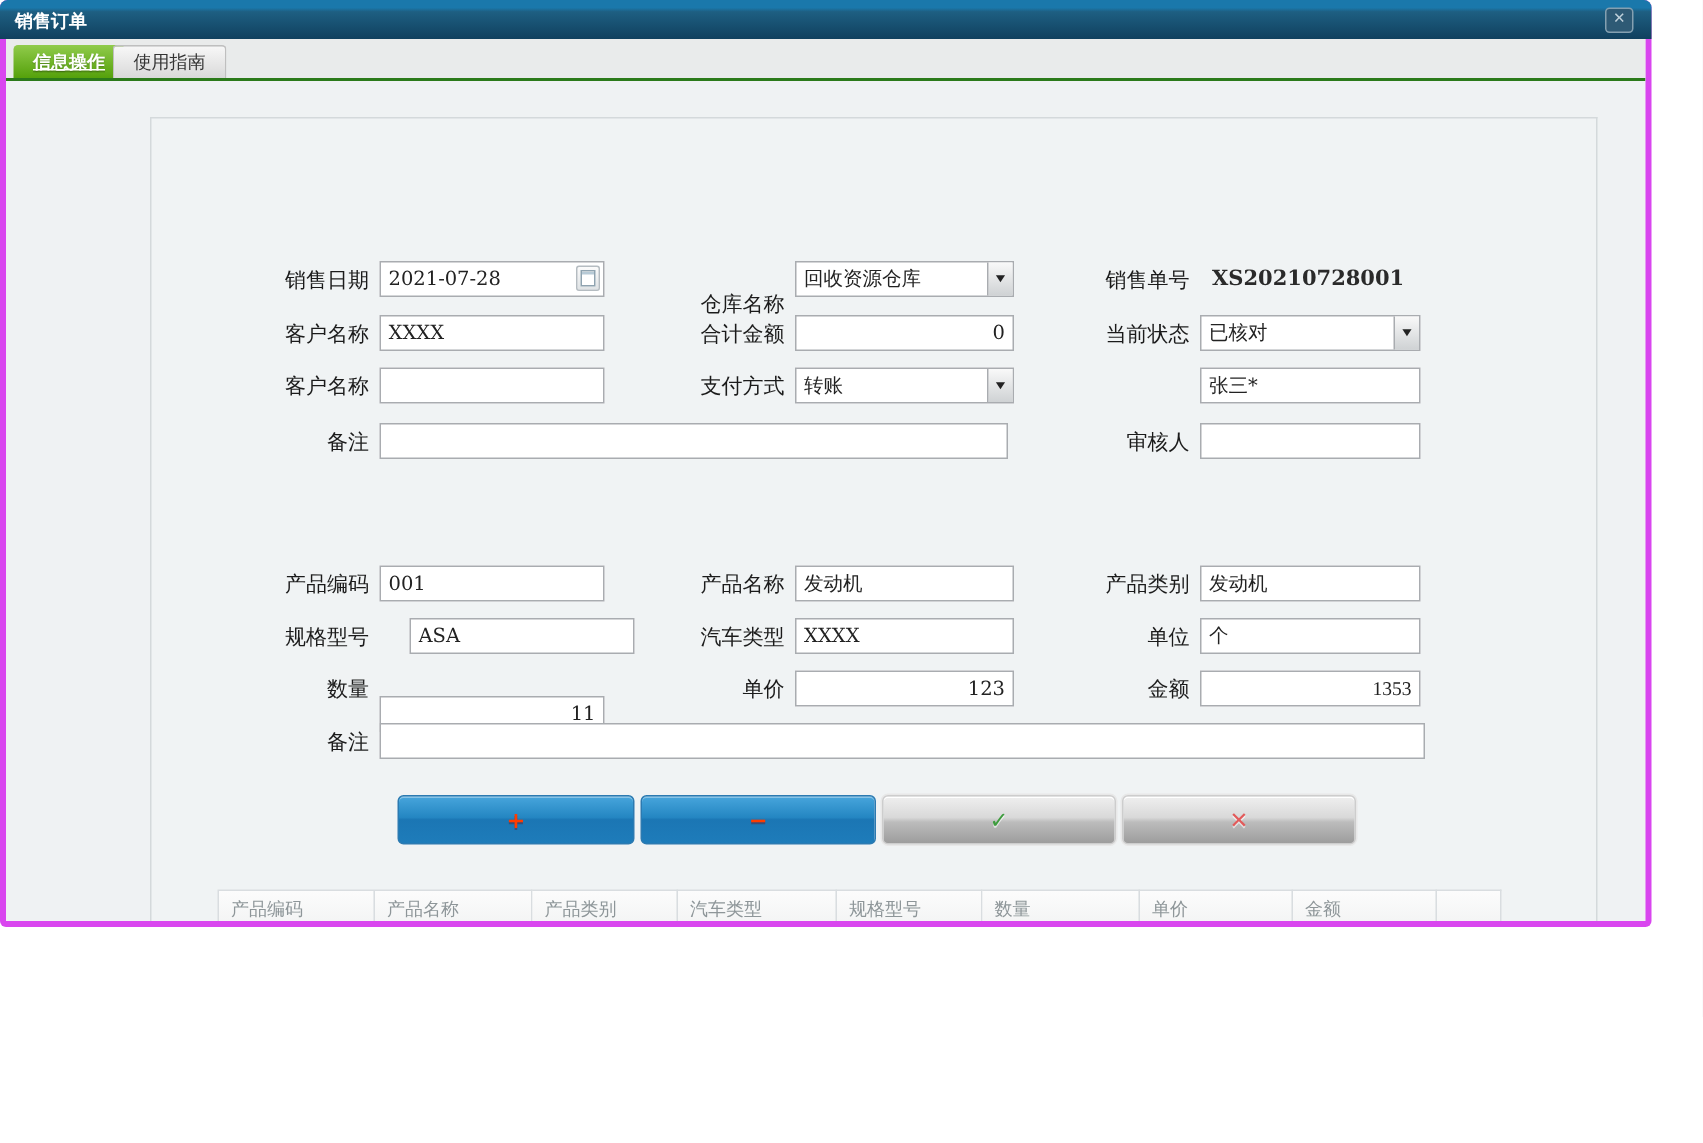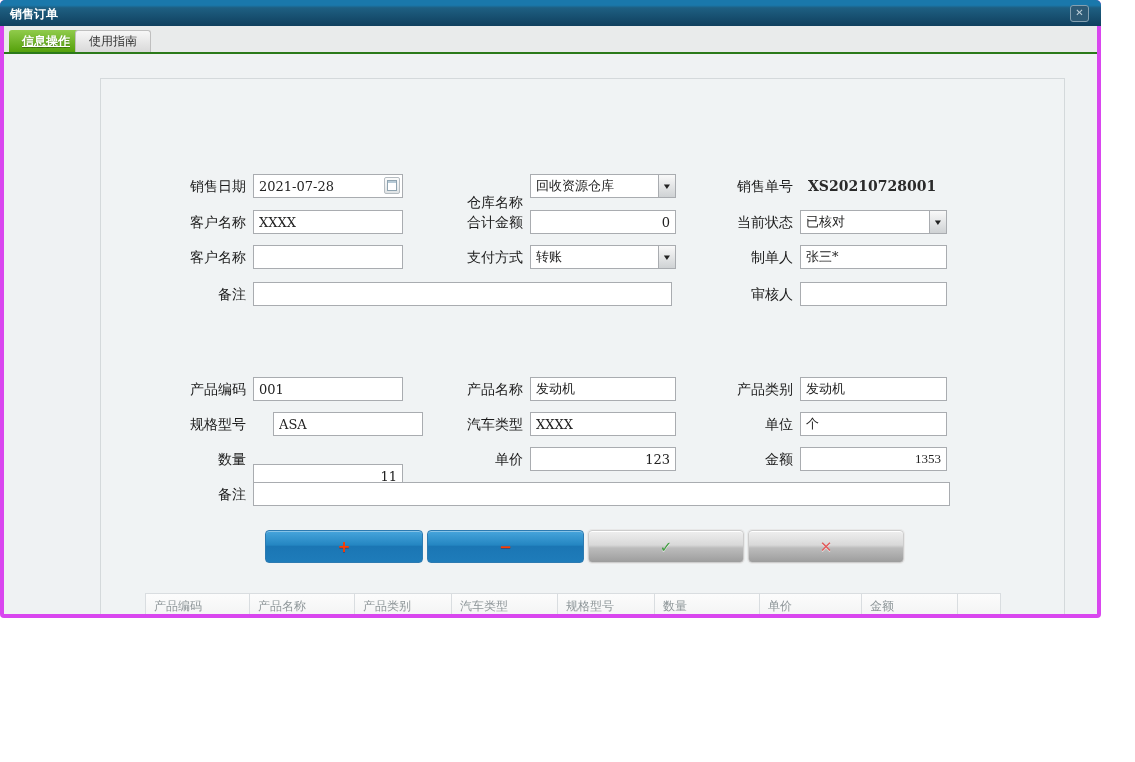--- a/index.html
+++ b/index.html
@@ -128,21 +128,20 @@
 
       <span class="lbl" style="left:60px;top:219px;width:182px">客户名称</span>
       <input class="ipt" style="left: 249px; top: 219px; width: 150px;" value="">
 
       <span class="lbl" style="left:380px;top:219px;width:139px">支付方式</span>
       <div class="combo" style="left:526px;top:219px;width:146px">
         <span class="combo-text">转账</span>
         <span class="combo-btn"><span class="chev">▼</span></span>
       </div>
 
-      <span class="lbl" style="left:640px;top:219px;width:149px">制单人</span>
       <input class="ipt" style="left: 796px; top: 219px; width: 147px;" value="张三*">
 
       <span class="lbl" style="left:60px;top:256px;width:182px">备注</span>
       <input class="ipt" style="left: 249px; top: 256px; width: 419px;" value="">
 
       <span class="lbl" style="left:640px;top:256px;width:149px">审核人</span>
       <input class="ipt" style="left: 796px; top: 256px; width: 147px;" value="">
 
       <span class="lbl" style="left:60px;top:351px;width:182px">产品编码</span>
       <input class="ipt" style="left: 249px; top: 351px; width: 150px;" value="001">

